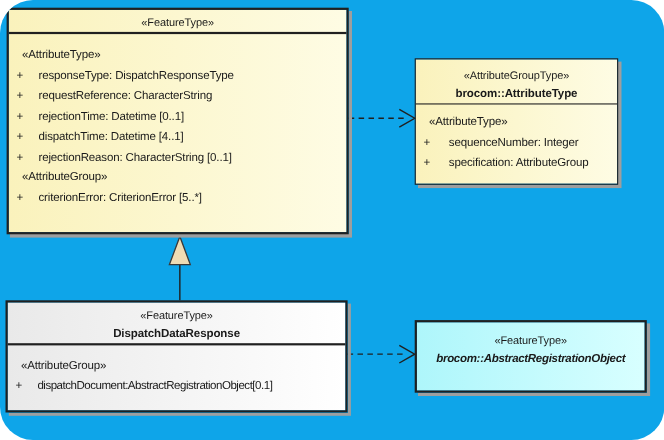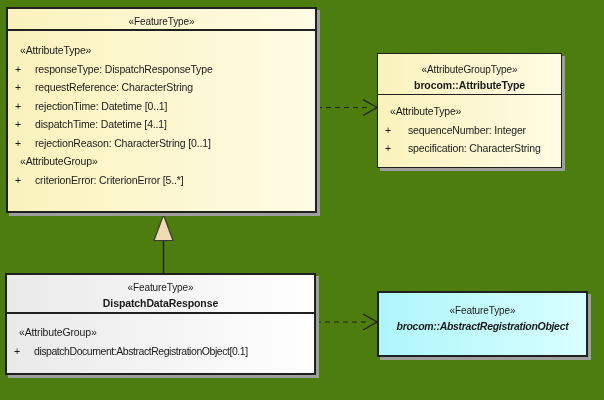--- a/index.html
+++ b/index.html
@@ -1,20 +1,21 @@
 <!DOCTYPE html>
 <html><head>
 <meta charset="utf-8">
 <style>
   html,body { margin:0; padding:0; background:#ffffff; }
   #canvas {
     position:relative; width:604px; height:400px;
-    background:#4d7c0f; overflow:hidden;
+    background:#0ea5e9; overflow:hidden;
     font-family:"Liberation Sans","DejaVu Sans",sans-serif;
     color:#1a1a1a;
+    border-radius:30px;
   }
   #wires { position:absolute; left:0; top:0; width:604px; height:400px; }
 
   .uml-box {
     position:absolute; box-sizing:border-box;
     border:2px solid #202020;
     box-shadow:3px 3px 0 #9e9e9e;
   }
   .fill-yellow { background:linear-gradient(to right,#faf2bc,#fefce4); }
   .fill-gray   { background:linear-gradient(to right,#e9e9e9,#ffffff); }
@@ -107,21 +108,21 @@
       <div class="cname">brocom::AttributeType</div>
     </div>
     <div class="body bodyB pad7">
       <div class="sect-heading">«AttributeType»</div>
       <div class="row">
         <span class="vis">+</span>
         <span class="txt">sequenceNumber: Integer</span>
       </div>
       <div class="row">
         <span class="vis">+</span>
-        <span class="txt">specification: CharacterString</span>
+        <span class="txt">specification: AttributeGroup</span>
       </div>
     </div>
   </div>
 
   <div class="uml-box fill-gray" style="left:5px; top:273px; width:311px; height:102px;">
     <div class="hdr">
       <div class="stereo">«FeatureType»</div>
       <div class="cname">DispatchDataResponse</div>
     </div>
     <div class="body pad9">

